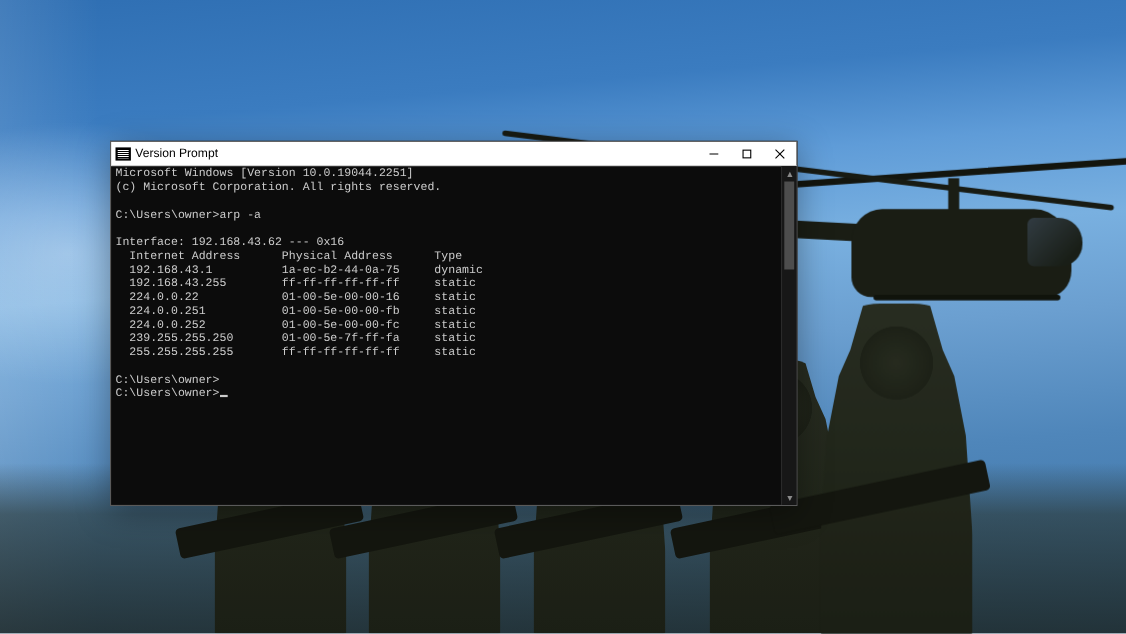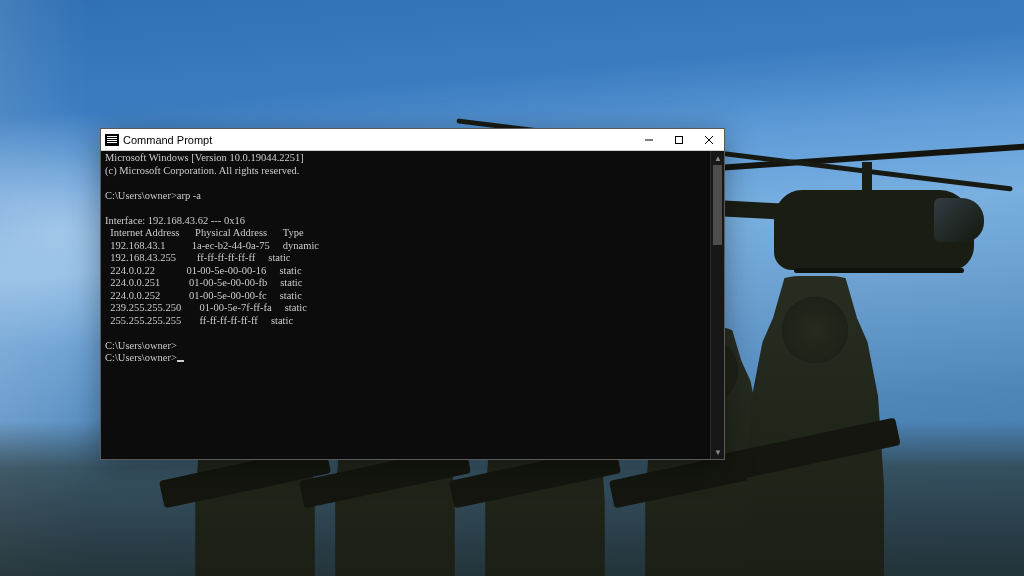--- a/index.html
+++ b/index.html
@@ -61,21 +61,21 @@
   .titlebar .spacer { flex: 1; }
   .winbtn {
     width: 30px; height: 22px; display: flex; align-items: center; justify-content: center;
     color: #000; font-size: 10px; cursor: default;
   }
   .winbtn svg { width: 10px; height: 10px; }
 
   .term-wrap { position: relative; height: calc(100% - 22px); }
   .terminal {
     position: absolute; inset: 0 14px 0 0; padding: 1px 4px 4px 4px;
-    font-family: Liberation Serif, serif; font-size: 10.5px; line-height: 12.5px;
+    font-family: Liberation Mono, monospace; font-size: 10.5px; line-height: 12.5px;
     color: #cccccc; white-space: pre; overflow: hidden;
   }
   .scrollbar {
     position: absolute; right: 0; top: 0; bottom: 0; width: 14px; background: #171717;
     border-left: 1px solid #2a2a2a;
   }
   .sb-arrow { width: 14px; height: 14px; display: flex; align-items: center; justify-content: center; color: #8a8a8a; font-size: 8px; }
   .sb-track { position: absolute; top: 14px; bottom: 14px; left: 0; right: 0; }
   .sb-thumb { position: absolute; top: 0; left: 2px; right: 2px; height: 80px; background: #4d4d4d; }
   .sb-arrow.bottom { position: absolute; bottom: 0; }
@@ -110,21 +110,21 @@
   <div class="soldier" style="left:480px"></div>
   <div class="rifle" style="left:450px"></div>
   <div class="soldier" style="left:640px"></div>
   <div class="rifle" style="left:610px"></div>
   <div class="soldier" style="left:740px;height:300px;width:150px"></div>
   <div class="rifle" style="left:700px;bottom:110px;width:200px"></div>
 
   <div class="window">
     <div class="titlebar">
       <span class="icon"></span>
-      <span class="title">Command Prompt</span>
+      <span class="title">Version Prompt</span>
       <span class="spacer"></span>
       <div class="winbtn">
         <svg viewBox="0 0 10 10">
             <line x1="1" y1="5" x2="9" y2="5" stroke="currentColor" stroke-width="1"></line>
           </svg>
       </div>
       <div class="winbtn">
         <svg viewBox="0 0 10 10">
             <rect x="1.5" y="1.5" width="7" height="7" fill="none" stroke="currentColor" stroke-width="1"></rect>
           </svg>

